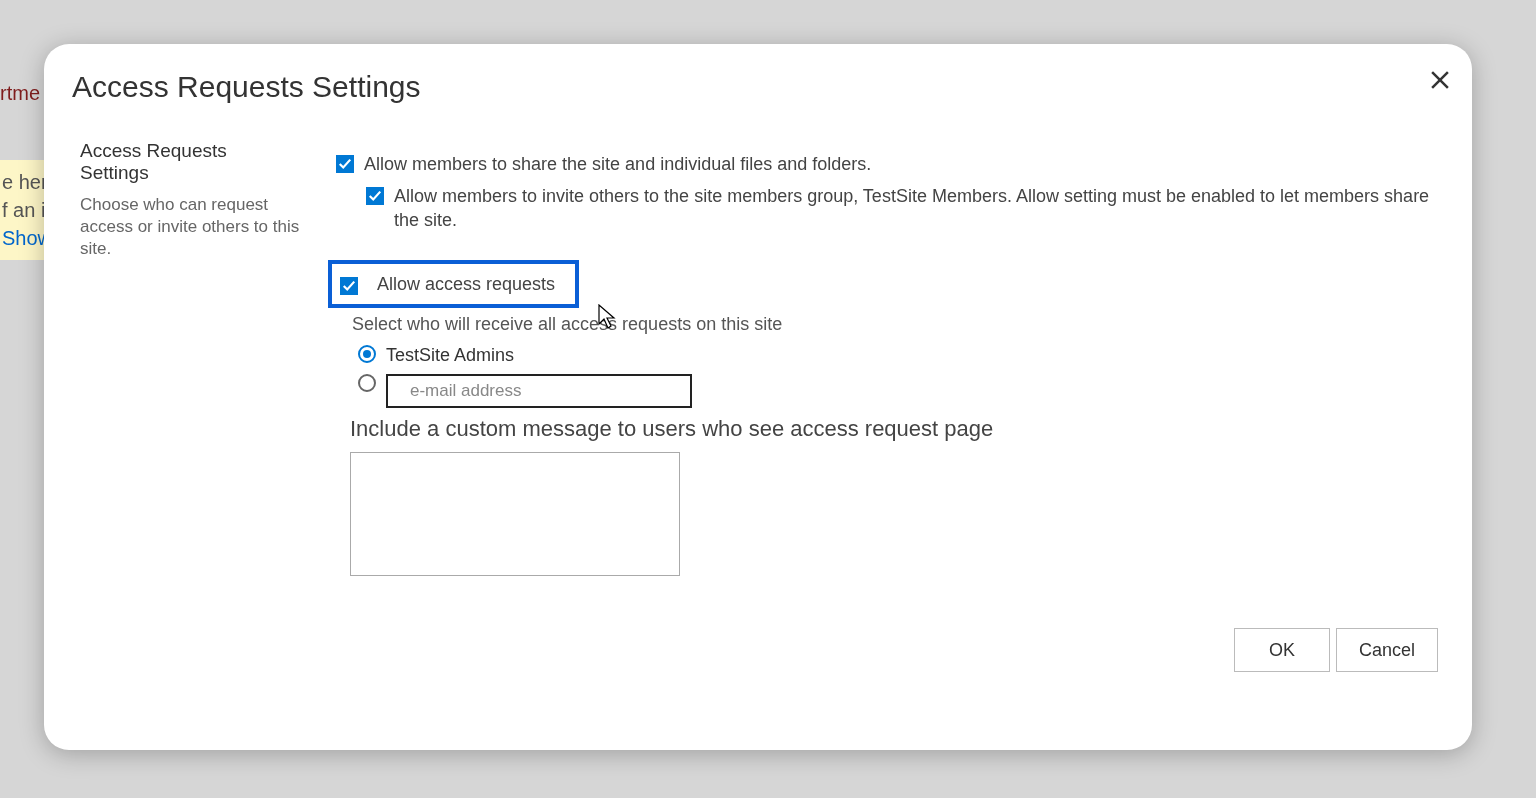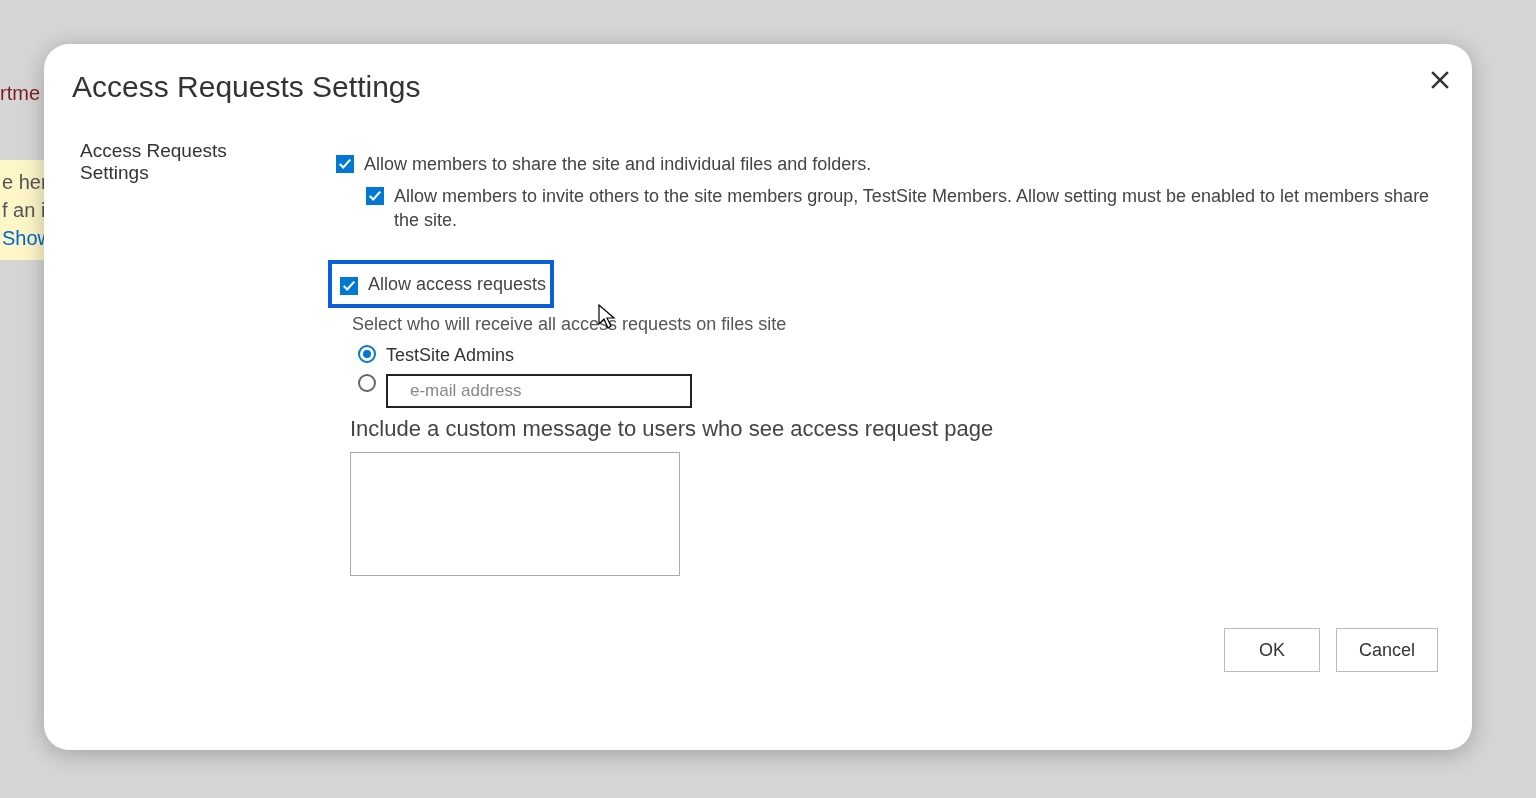--- a/index.html
+++ b/index.html
@@ -96,23 +96,24 @@
   .checkbox svg { width: 14px; height: 14px; }
   .chk-label {
     font-size: 18px;
     color: #444;
     line-height: 24px;
   }
   .highlight-box {
     display: inline-flex;
     align-items: center;
     border: 4px solid #0a5fd6;
-    padding: 8px 4px 8px 4px;
+    padding: 8px 20px 8px 4px;
     margin-top: 20px;
     margin-left: -8px;
+    gap: 9px;
   }
   .sub-text {
     font-size: 18px;
     color: #555;
     margin: 6px 0 10px 16px;
   }
   .radio-row {
     display: flex;
     margin: 8px 0 8px 22px;
   }
@@ -163,21 +164,21 @@
     margin-left: 14px;
     resize: none;
     font-family: inherit;
     font-size: 16px;
     padding: 6px;
   }
   .btn-row {
     position: absolute;
     right: 34px; bottom: 78px;
     display: flex;
-    gap: 16px;
+    gap: 6px;
   }
   .btn {
     min-width: 96px;
     height: 44px;
     border: 1px solid #bbb;
     background: #fff;
     color: #333;
     font-size: 18px;
     font-family: inherit;
     cursor: pointer;
@@ -205,20 +206,21 @@
 
   <div class="close-btn">
     <svg viewBox="0 0 16 16">
       <line x1="1" y1="1" x2="15" y2="15" stroke="#333" stroke-width="2.2"></line>
       <line x1="15" y1="1" x2="1" y2="15" stroke="#333" stroke-width="2.2"></line>
     </svg>
   </div>
 
   <div class="left-col">
     <div class="section-heading">Access Requests Settings</div>
+    <div class="section-desc">Choose who can request access or invite others to this site.</div>
   </div>
 
   <div class="right-col">
 
     <div class="chk-row">
       <div class="checkbox">
         <svg viewBox="0 0 16 16">
             <polyline points="2,8 6,12 14,3" fill="none" stroke="#fff" stroke-width="2.5"></polyline>
           </svg>
       </div>
@@ -236,21 +238,21 @@
 
     <div class="highlight-box">
       <div class="checkbox" style="margin-left:4px;">
         <svg viewBox="0 0 16 16">
             <polyline points="2,8 6,12 14,3" fill="none" stroke="#fff" stroke-width="2.5"></polyline>
           </svg>
       </div>
       <div class="chk-label">Allow access requests</div>
     </div>
 
-    <div class="sub-text">Select who will receive all access requests on files site</div>
+    <div class="sub-text">Select who will receive all access requests on this site</div>
 
     <div class="radio-row">
       <div class="radio selected"></div>
       <div class="radio-label">TestSite Admins</div>
     </div>
 
     <div class="radio-row" style="margin-top:6px;">
       <div class="radio"></div>
       <input class="email-input" type="text" placeholder="e-mail address" style="">
     </div>

